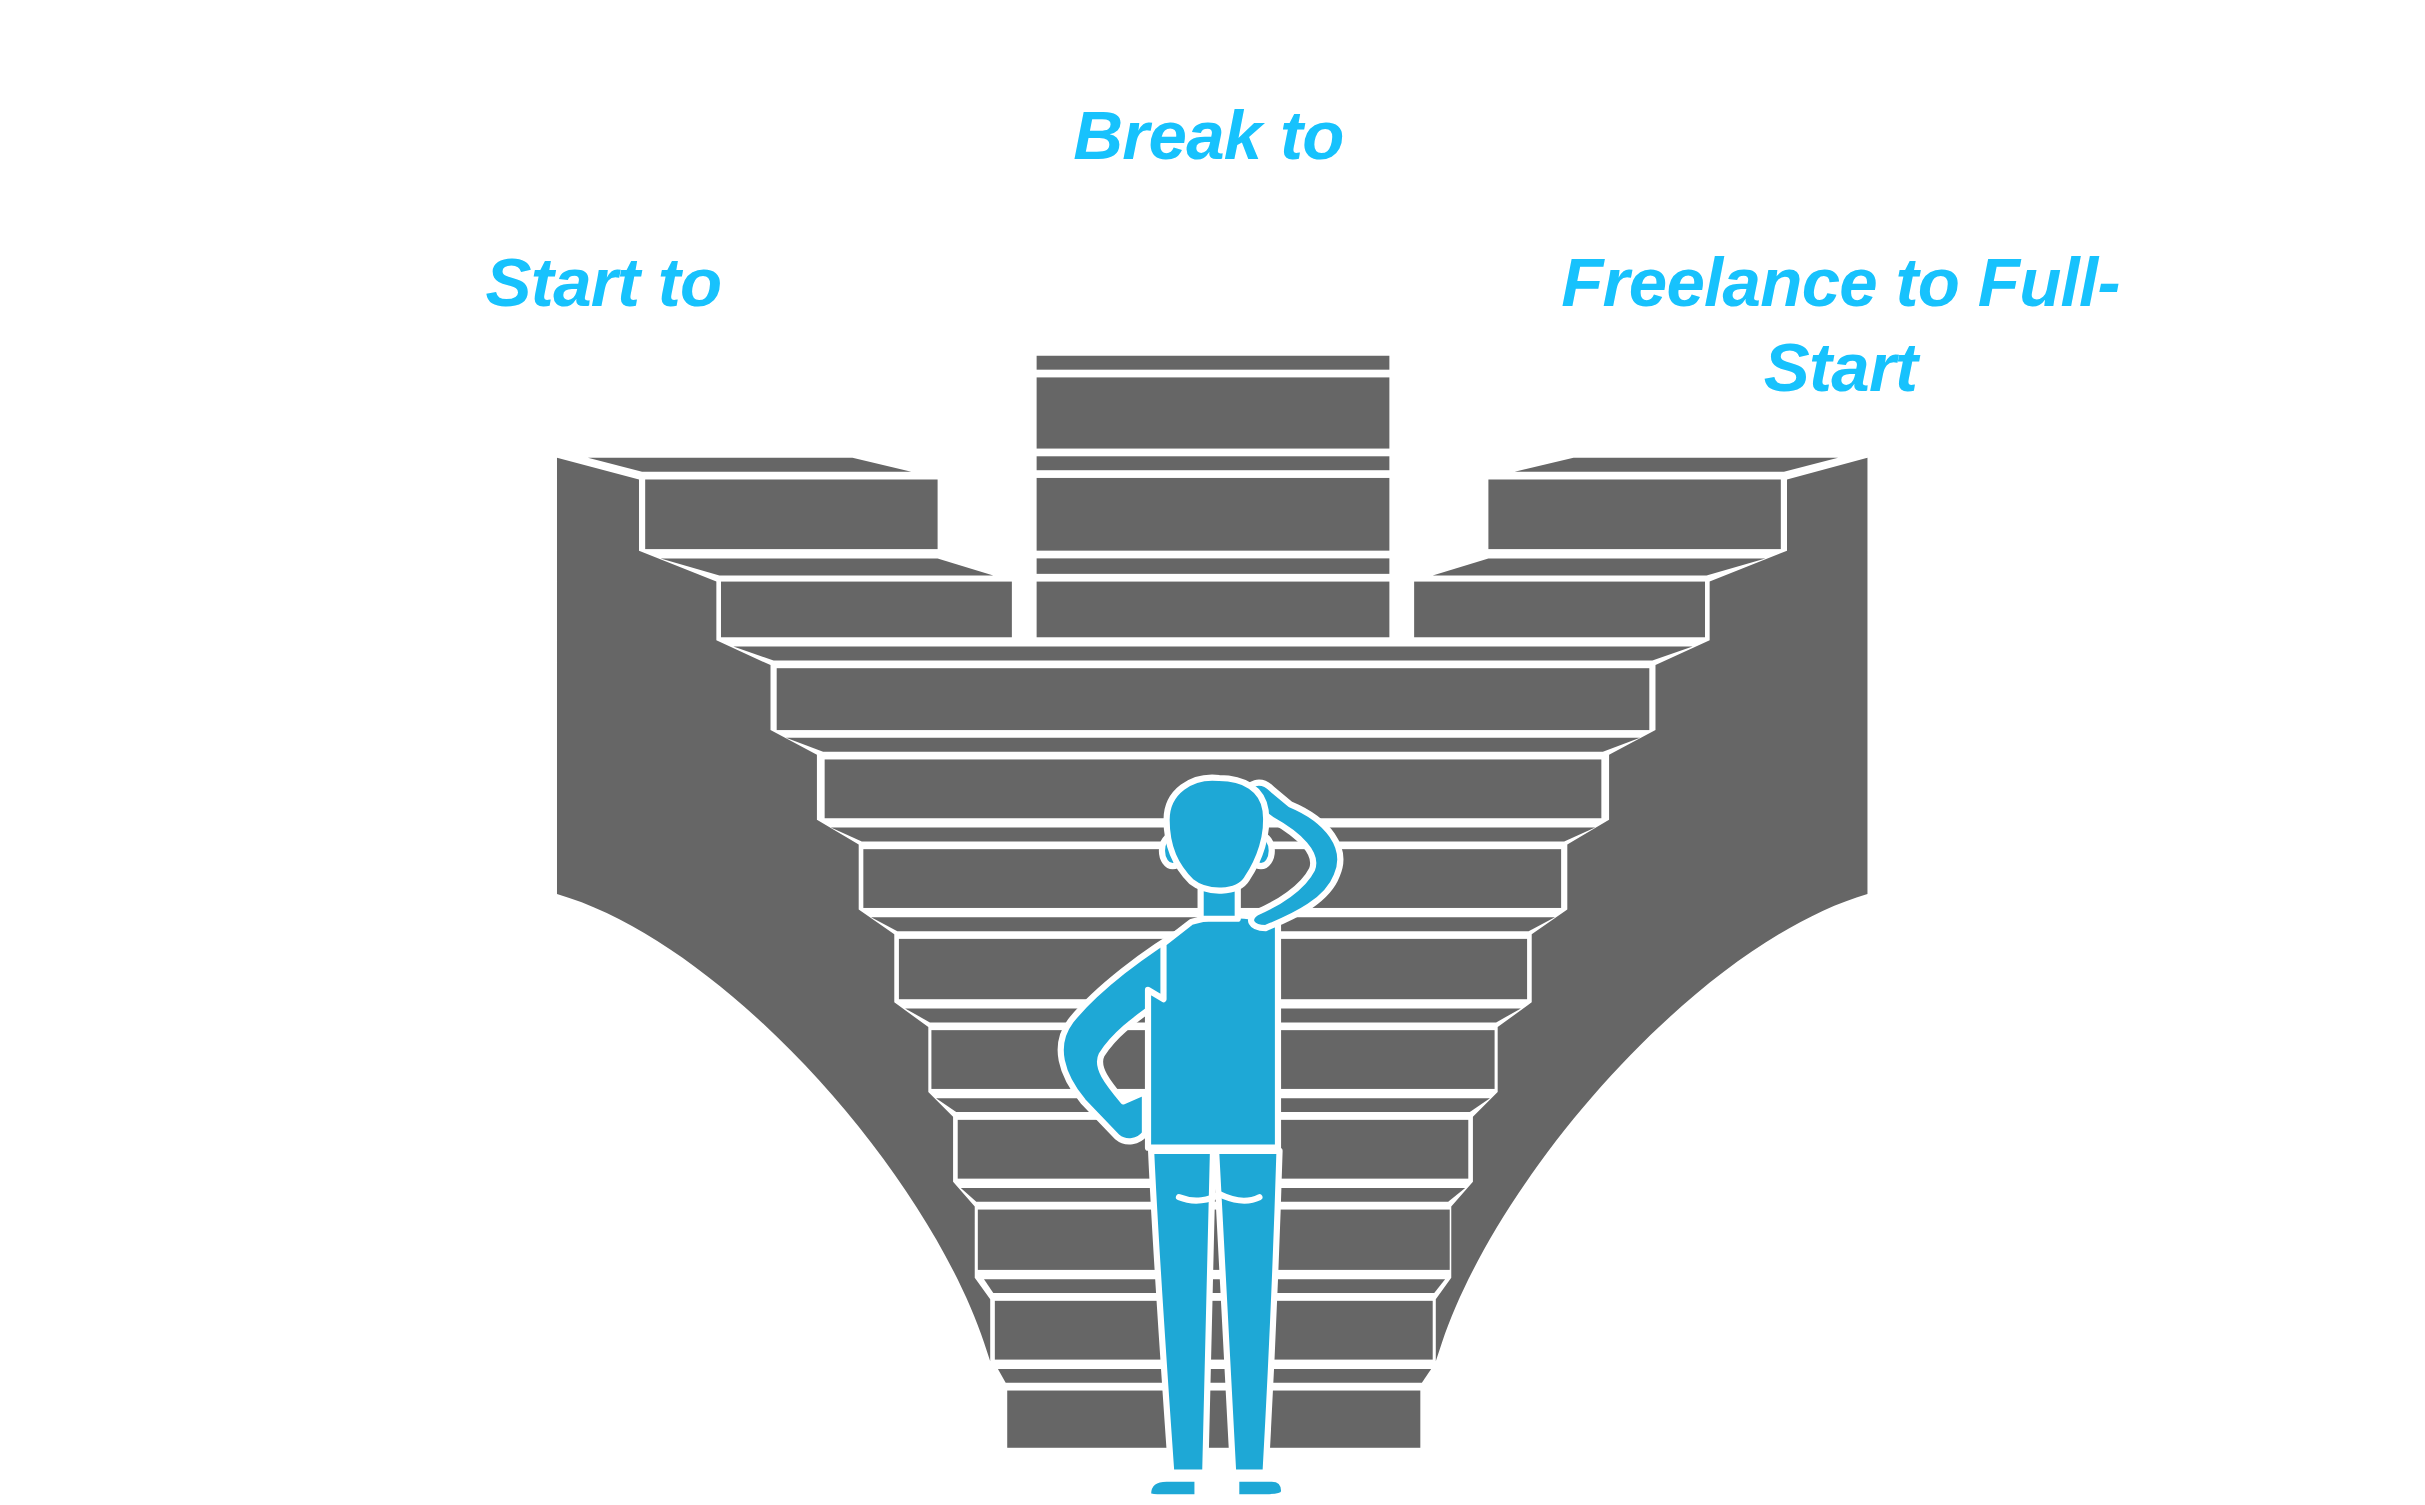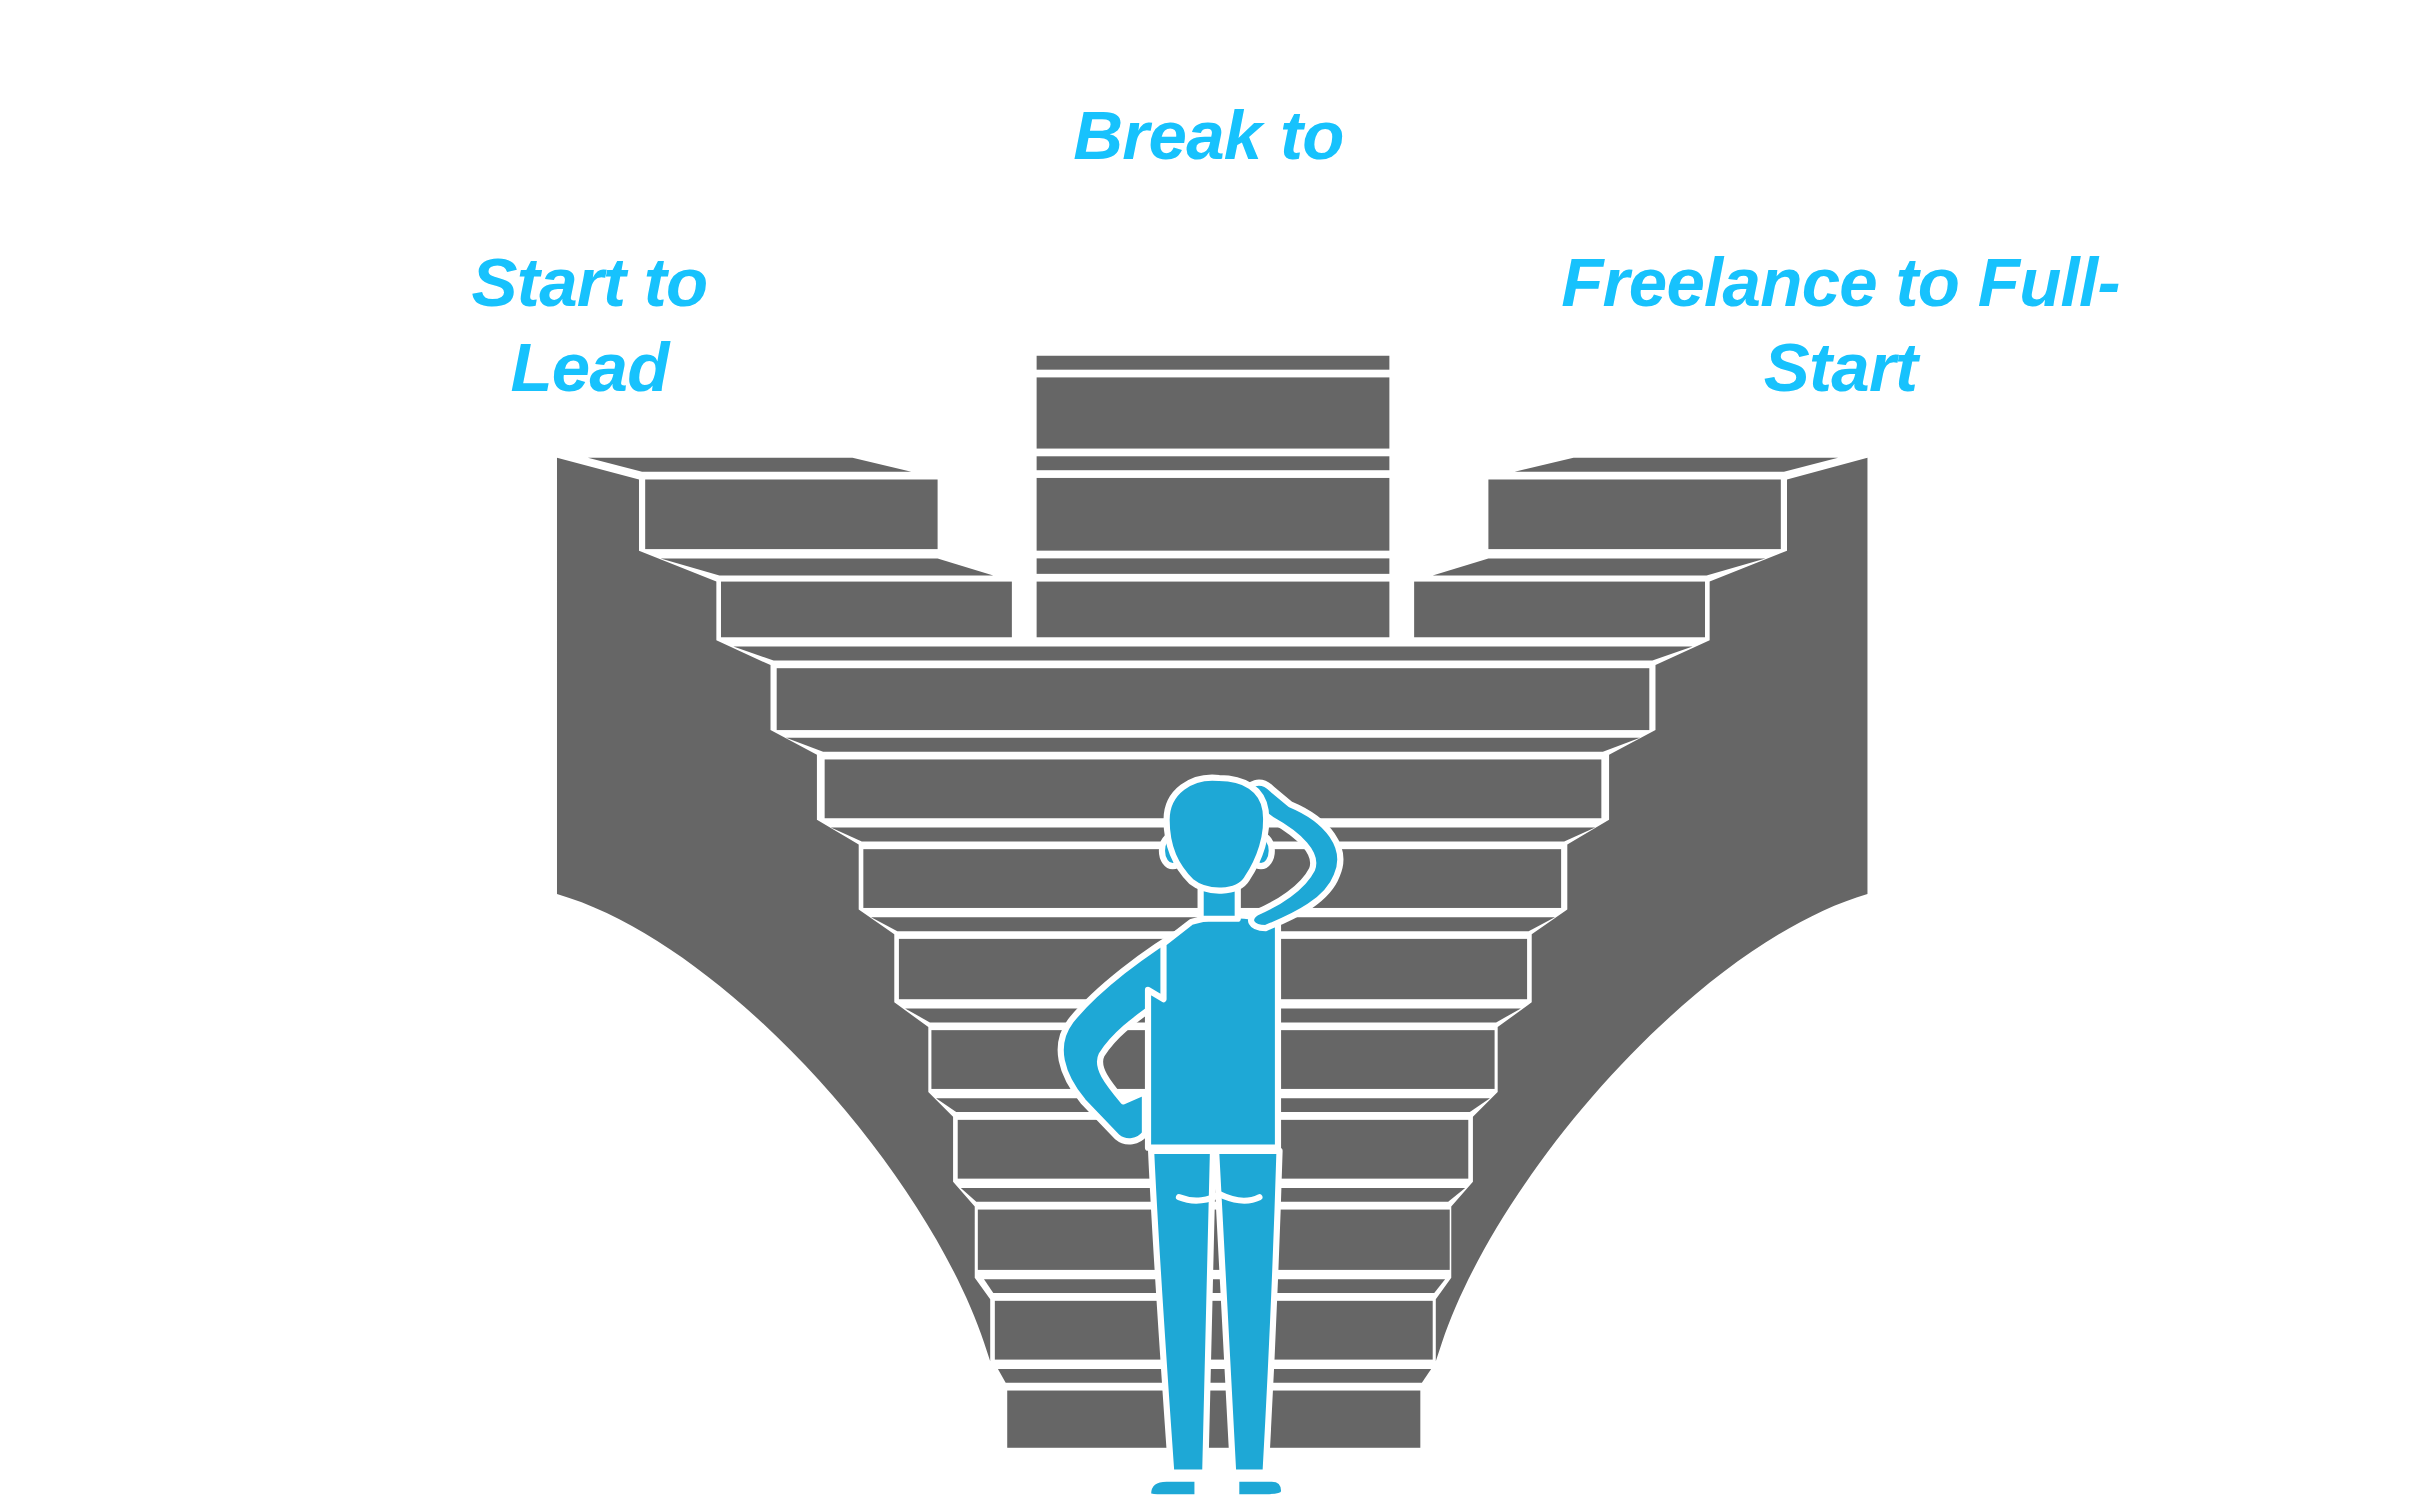--- a/index.html
+++ b/index.html
@@ -4,21 +4,21 @@
 <style>
   html, body { margin:0; padding:0; background:#ffffff; }
   body { width:2426px; height:1505px; position:relative; overflow:hidden; font-family:"Liberation Sans", "DejaVu Sans", sans-serif; }
   .scene { position:absolute; left:0; top:0; width:2426px; height:1505px; }
   .label {
     position:absolute; text-align:center; font-weight:700; color:#17C2FD;
     font-size:69px; line-height:85px; letter-spacing:-0.7px;
     font-family:"Liberation Sans", "DejaVu Sans", sans-serif;
   }
   .label span { display:block;font-style:italic; }
-  #label-left   { left:418px;  top:240px; width:343px; }
+  #label-left   { left:432px;  top:240px; width:343px; }
   #label-center { left:975px; top:93px; width:467px; }
   #label-right  { left:1504px; top:240px; width:673px; }
 </style>
 </head>
 <body>
 
 <svg class="scene" viewBox="0 0 1568 973" preserveAspectRatio="none" xmlns="http://www.w3.org/2000/svg">
   <g>
 
     <path fill="#666666" d="M360,296 L413,310 L413,356 L463,376 L463,414 L498,430 L498,472 L528,488 L528,530 L555,546 L555,588 L578,604 L578,648 L600,664 L600,706 L616,722 L616,764 L630,780 L630,826 L640,840 L640,880 L636,868
@@ -84,21 +84,20 @@
 
     <path fill="none" d="M762,774 C772,778 782,776 788,772 C796,776 806,778 814,774"></path>
 
     <path d="M742,966 C742,958 748,956 754,956 L774,956 L774,968 L748,968 C744,968 742,967 742,966 Z"></path>
     <path d="M799,956 L822,956 C828,956 830,960 830,964 C830,968 824,968 818,968 L799,968 Z"></path>
   </g>
 </svg>
 
 <div class="label" id="label-left">
   <span>Start to</span>
-  <span>Lead</span>
 </div>
 <div class="label" id="label-center">
   <span>Break to</span>
 </div>
 <div class="label" id="label-right">
   <span>Freelance to Full-</span>
   <span>Start</span>
 </div>
 
 

